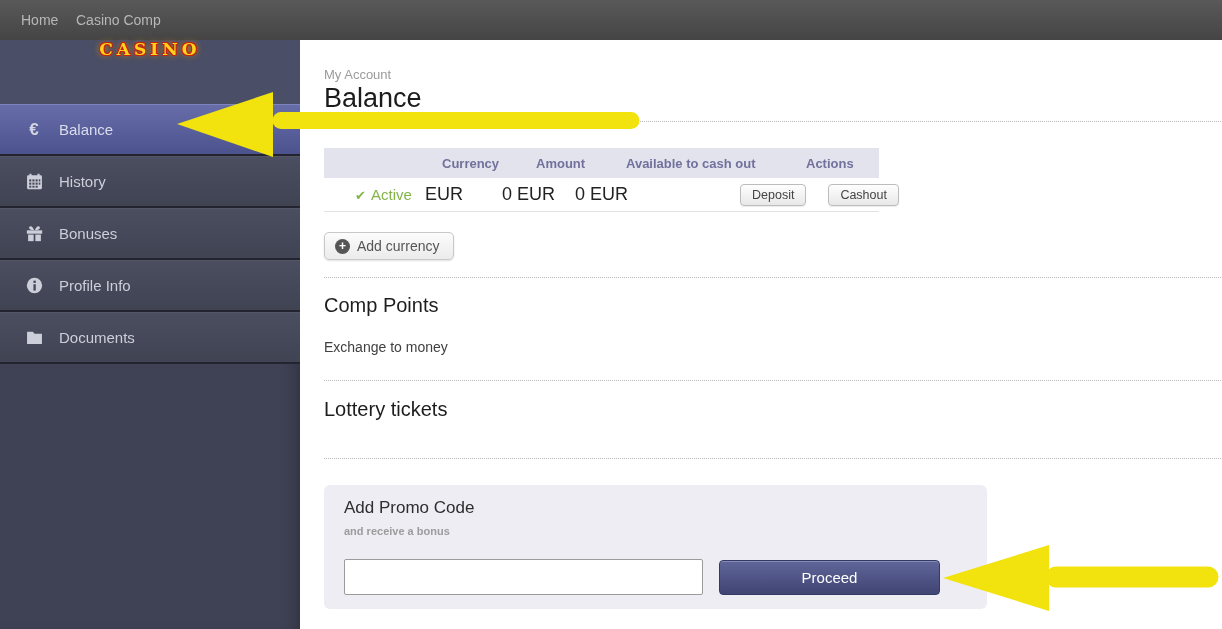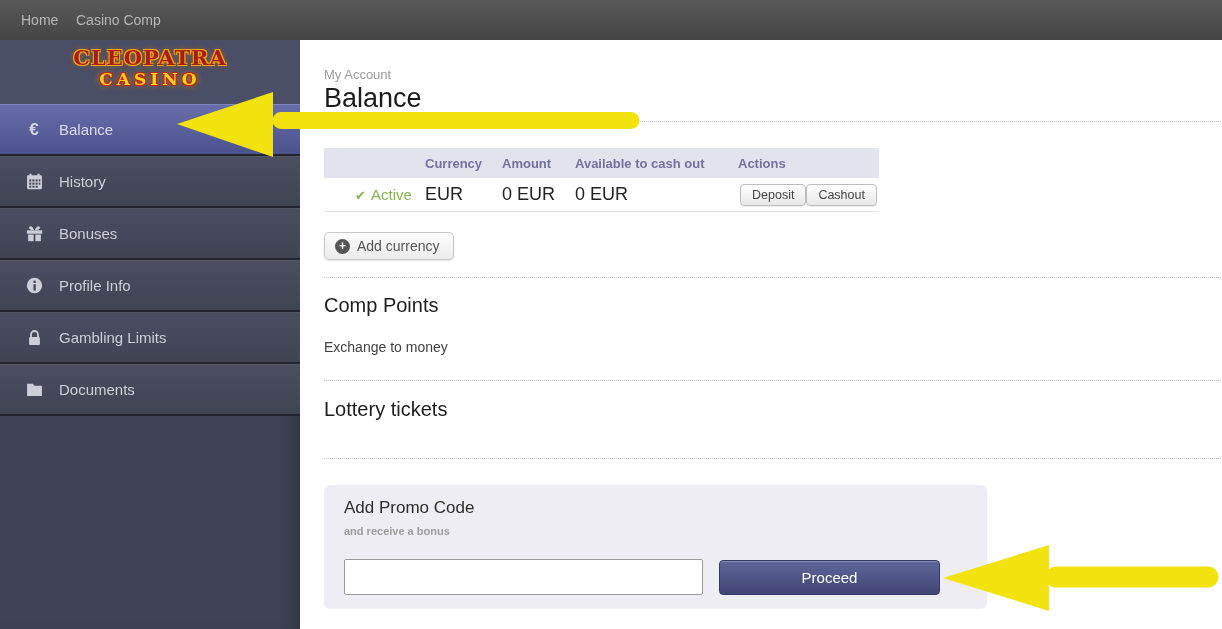--- a/index.html
+++ b/index.html
@@ -65,27 +65,27 @@
   
   .main { position:absolute; left:300px; top:47px; width:1065px; height:589px; background:#fff; }
   .breadcrumb { position:absolute; left:24px; top:20px; font-size:13px; color:#9b9b9b; }
   .page-title { position:absolute; left:24px; top:36px; font-size:27px; font-weight:500; color:#1c1c1c; }
   .dotted { position:absolute; left:24px; right:0; border-top:1px dotted #bcbcbc; }
   .hr1 { top:74px; } .hr2 { top:230px; } .hr3 { top:333px; } .hr4 { top:411px; }
 
   
   .bal-table { position:absolute; left:24px; top:101px; width:555px; font-size:14px; }
   .t-head, .t-row { display:grid; grid-template-columns:101px 77px 73px 163px 141px; align-items:center; }
-  .t-head { background:#e3e3ee; height:30px; }
+  .t-head { background:#e3e3ee; height:30px;gap:17px; }
   .t-head > div { font-size:13px; font-weight:bold; color:#72719b; }
   .t-row { height:34px; background:#fff; border-bottom:1px solid #e2e2e2; }
   .status-cell { padding-left:18px; color:#84b54a; font-size:15px;text-align:center; }
   .check { font-weight:bold; margin-right:5px; font-size:13px; }
   .cell-dark { color:#222; font-size:18px; }
-  .actions-cell { display:flex; gap:0; padding-left:2px; }
+  .actions-cell { display:flex; gap:22px; padding-left:2px; }
   .mini-btn {
     font-size:12.5px; color:#444; padding:3px 11px; cursor:pointer;
     background:linear-gradient(#fefefe,#e8e8e8);
     border:1px solid #bcbcbc; border-radius:4px;
     box-shadow:0 1px 1px rgba(0,0,0,.08);
     font-family:inherit;
   }
 
   
   .add-currency {
@@ -133,21 +133,20 @@
 </head>
 <body>
 
 <div class="topbar">
   <a class="home">Home</a>
   <a class="casino-games">Casino Comp</a>
 </div>
 
 <div class="sidebar">
   <div class="logo-area">
-    <div class="logo-line1">CLEOPATRA</div>
     <div class="logo-line2">CASINO</div>
   </div>
   <div class="menu">
 
     <div class="menu-item active">
       <span class="mi-icon">
           <span class="euro">€</span>
         </span>
       <span class="mi-label">Balance</span>
     </div>
@@ -191,29 +190,20 @@
       <span class="mi-icon">
         <svg width="17" height="17" viewBox="0 0 16 16">
             <circle cx="8" cy="8" r="7.2" fill="#ccced9"></circle>
             <rect x="7" y="3.4" width="2.2" height="2.2" fill="#46495a"></rect>
             <rect x="7" y="6.8" width="2.2" height="6" fill="#46495a"></rect>
           </svg>
       </span>
       <span class="mi-label">Profile Info</span>
     </div>
 
-    <div class="menu-item">
-      <span class="mi-icon">
-        <svg width="15" height="16" viewBox="0 0 14 16">
-            <path fill="none" stroke="#ccced9" stroke-width="1.8" d="M3.5 7V4.5a3.5 3.5 0 0 1 7 0V7"></path>
-            <rect x="1.6" y="7" width="10.8" height="8" rx="1" fill="#ccced9"></rect>
-          </svg>
-      </span>
-      <span class="mi-label">Gambling Limits</span>
-    </div>
 
     <div class="menu-item">
       <span class="mi-icon">
         <svg width="17" height="17" viewBox="0 0 16 16">
             <path fill="#ccced9" d="M1 2.6h5.4l1.6 1.8H15a0 0 0 0 1 0 0v9.6H1z"></path>
           </svg>
       </span>
       <span class="mi-label">Documents</span>
     </div>
 

